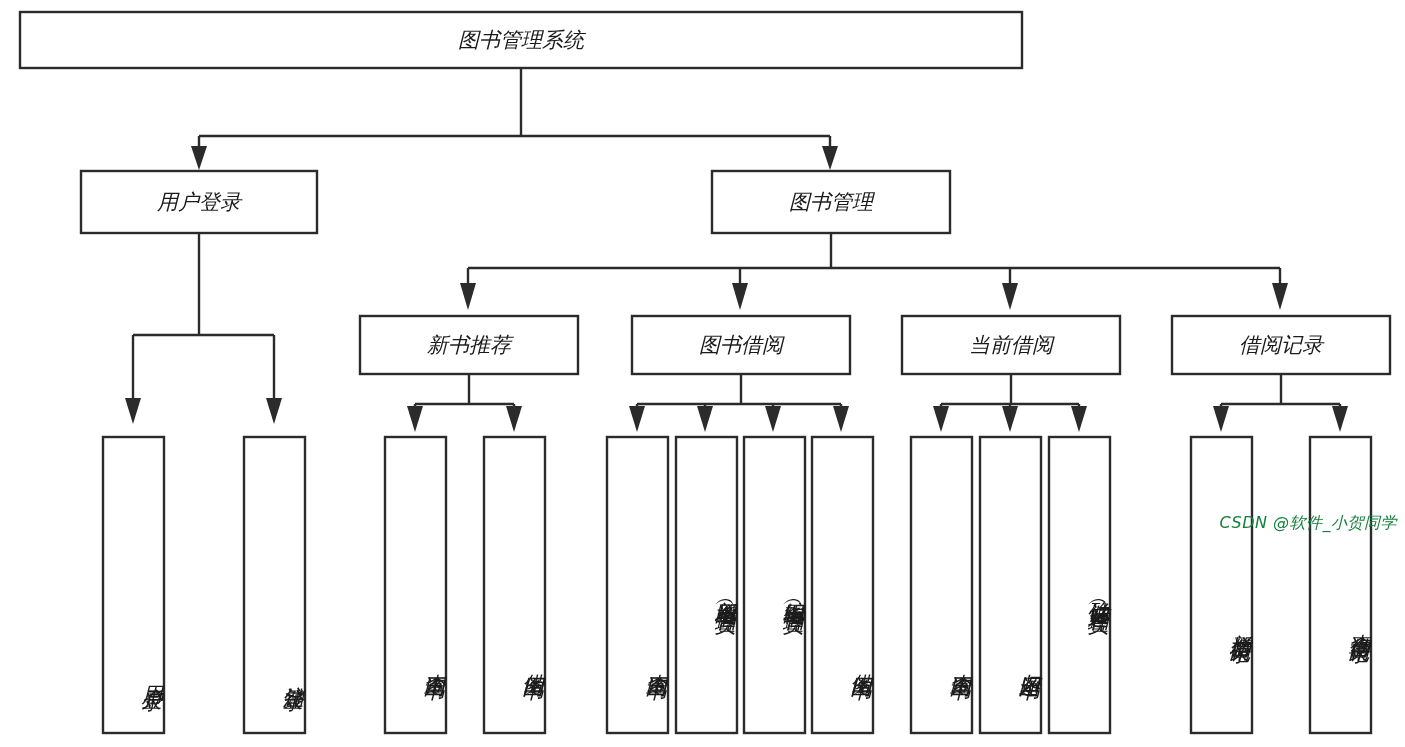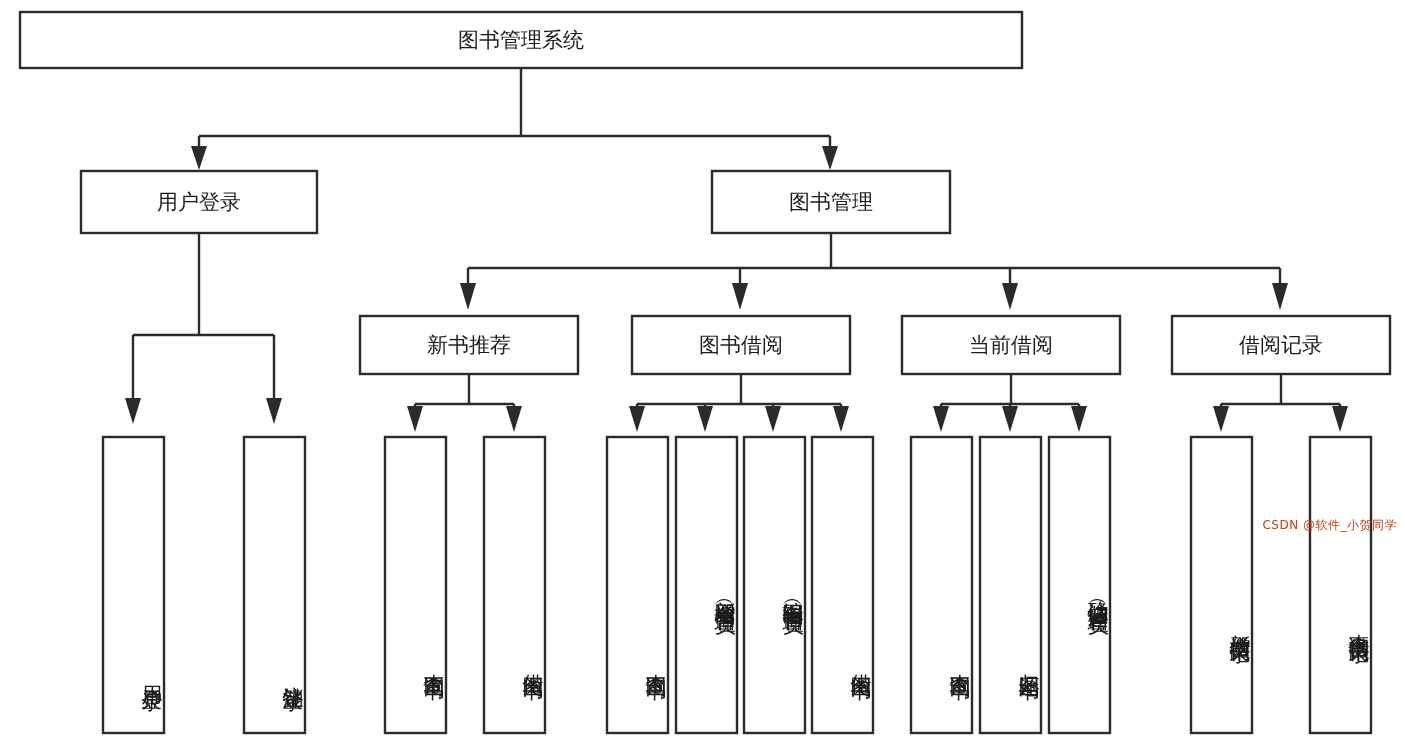--- a/index.html
+++ b/index.html
@@ -11,20 +11,21 @@
     width: 1405px;
     height: 747px;
     font-family: "DejaVu Sans", "Liberation Sans", sans-serif;
     overflow: hidden;
   }
   #diagram-root {
     position: relative;
     width: 1405px;
     height: 538px;
     background: #ffffff;
+    font-style: italic;
   }
   svg#tree-svg {
     position: absolute;
     left: 0;
     top: 0;
     width: 1405px;
     height: 747px;
     display: block;
   }
   .node-box {
@@ -62,22 +63,22 @@
     align-items: flex-start;
     justify-content: center;
     white-space: nowrap;
     pointer-events: none;
   }
   .watermark {
     position: absolute;
     right: 8px;
     bottom: 4px;
     font-family: "DejaVu Sans", "Liberation Sans", sans-serif;
-    font-size: 12px;
-    color: #c2410c;
+    font-size: 16px;
+    color: #15803d;
     white-space: nowrap;
     letter-spacing: 0.5px;
   }
 </style>
 </head>
 <body>
 
 <div id="diagram-root">
 
   <svg id="tree-svg" viewBox="0 0 1405 747">

